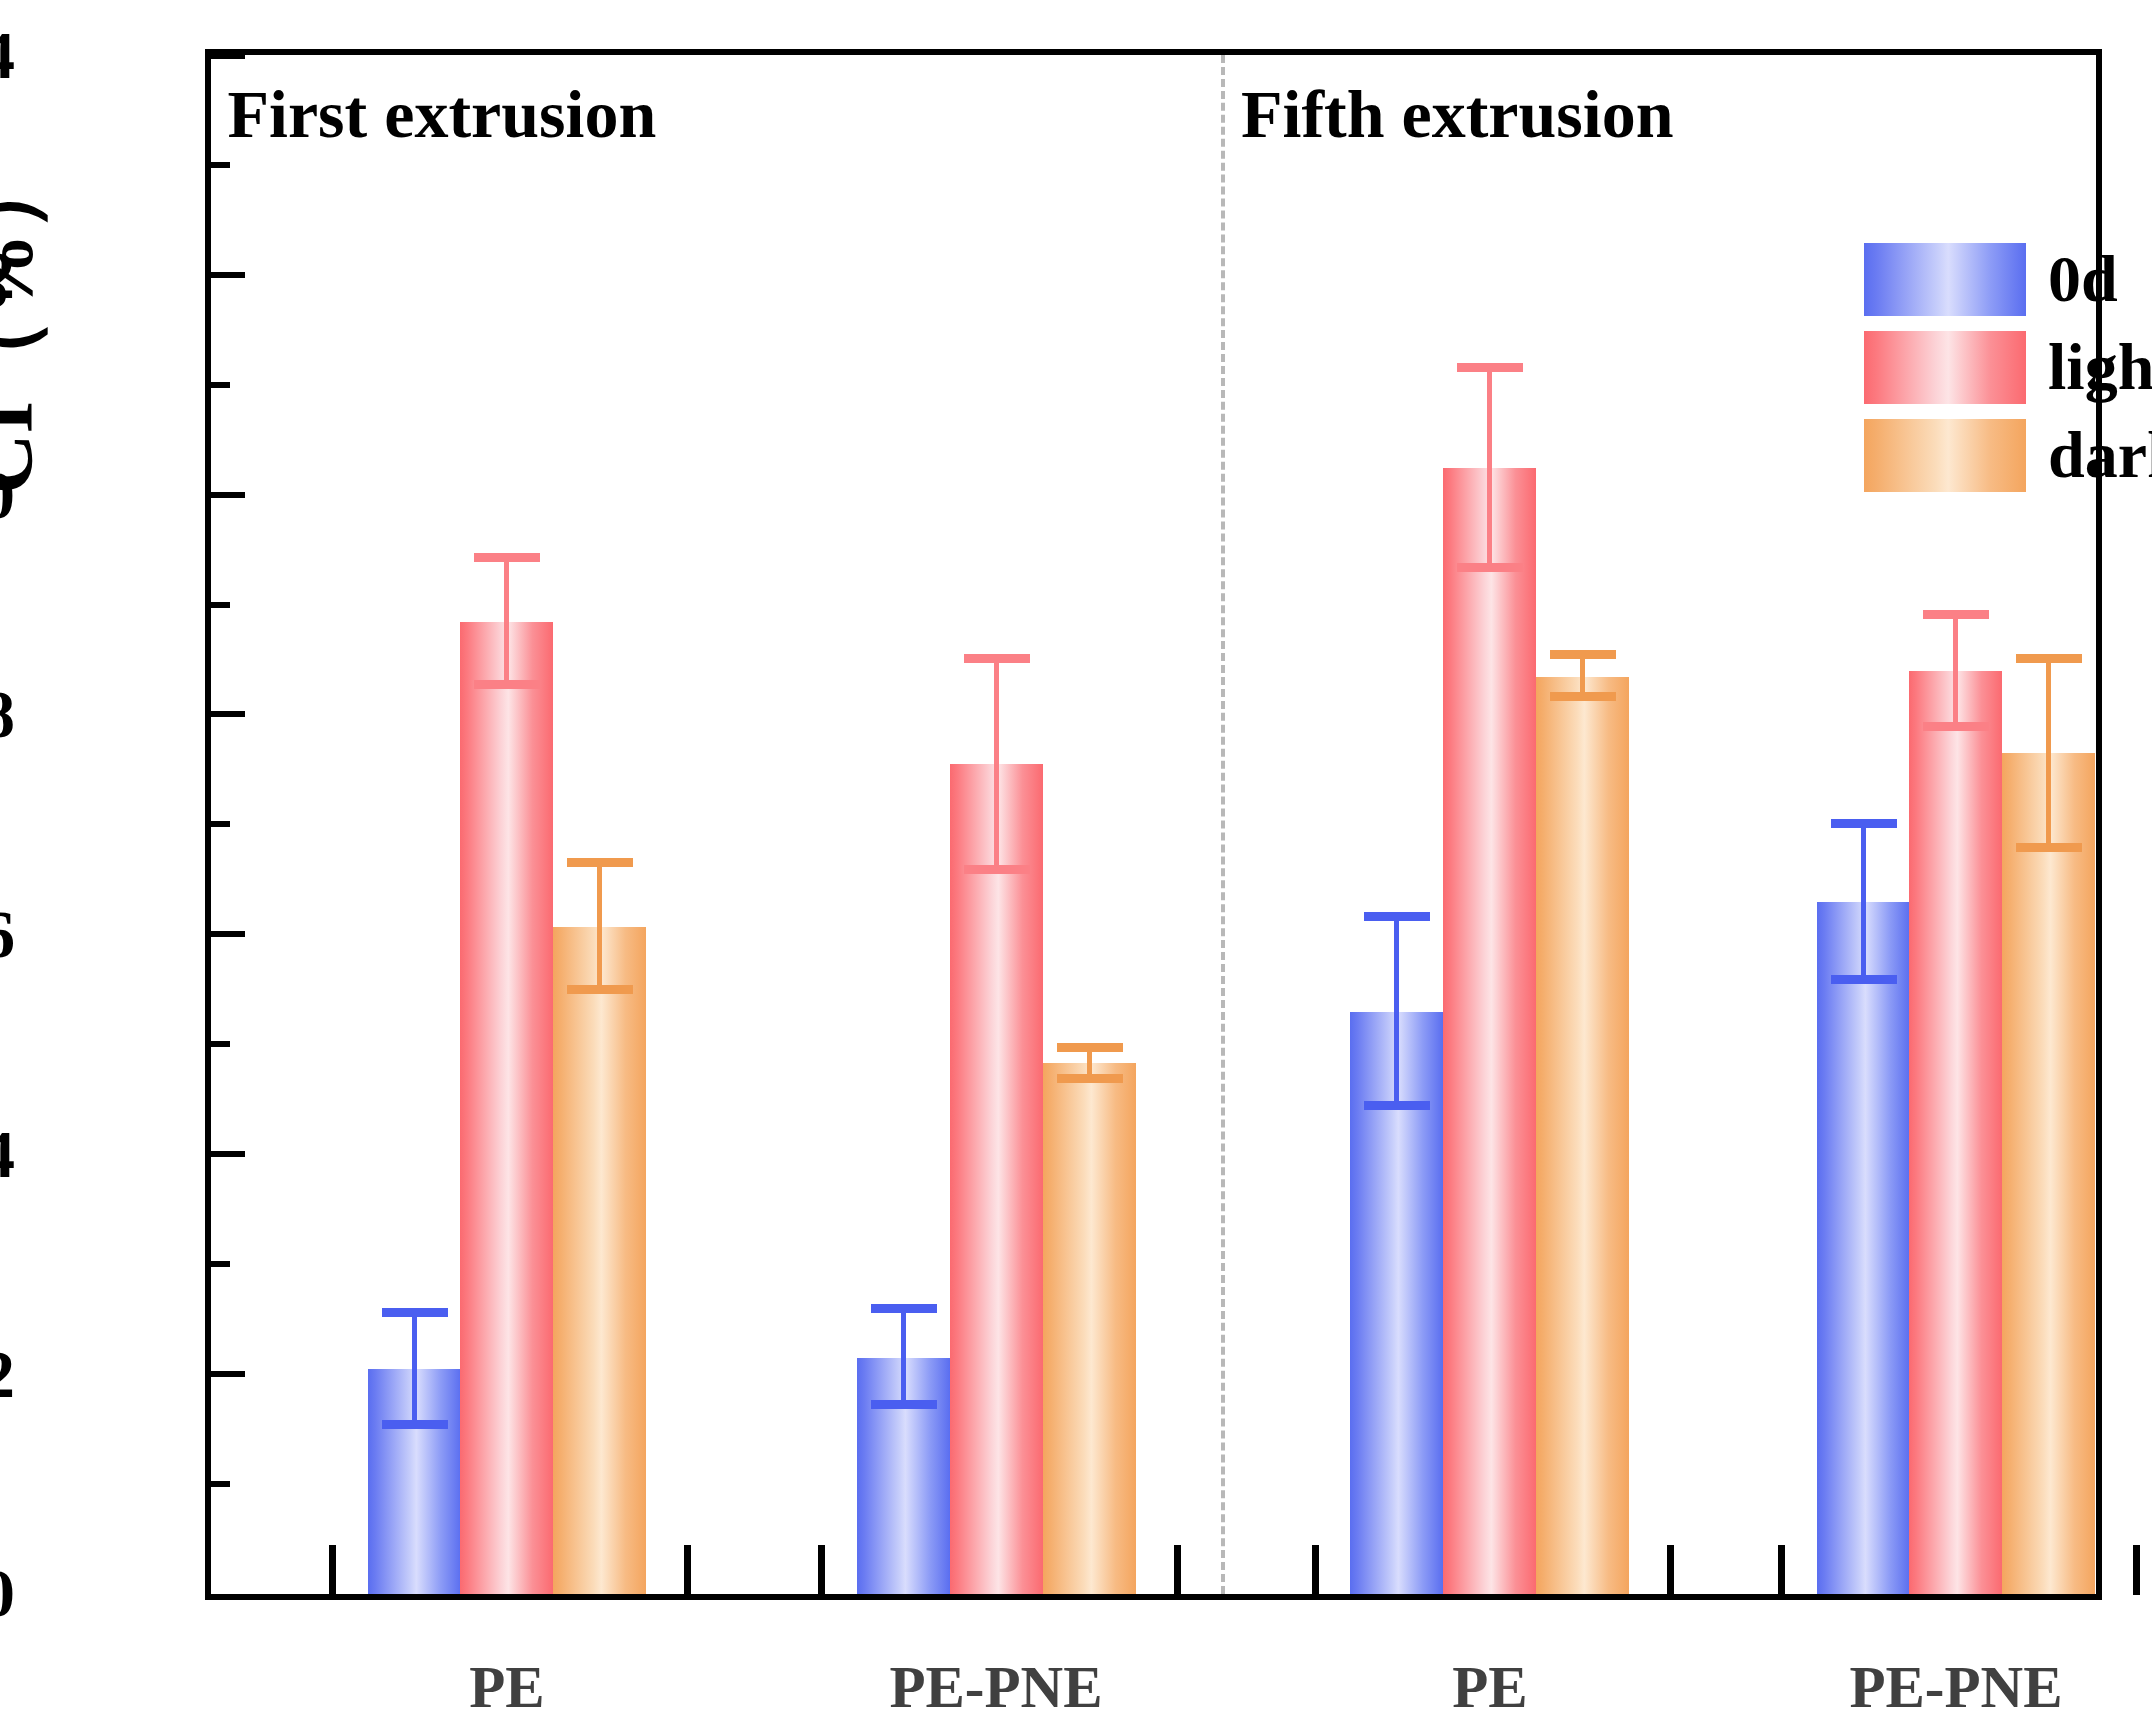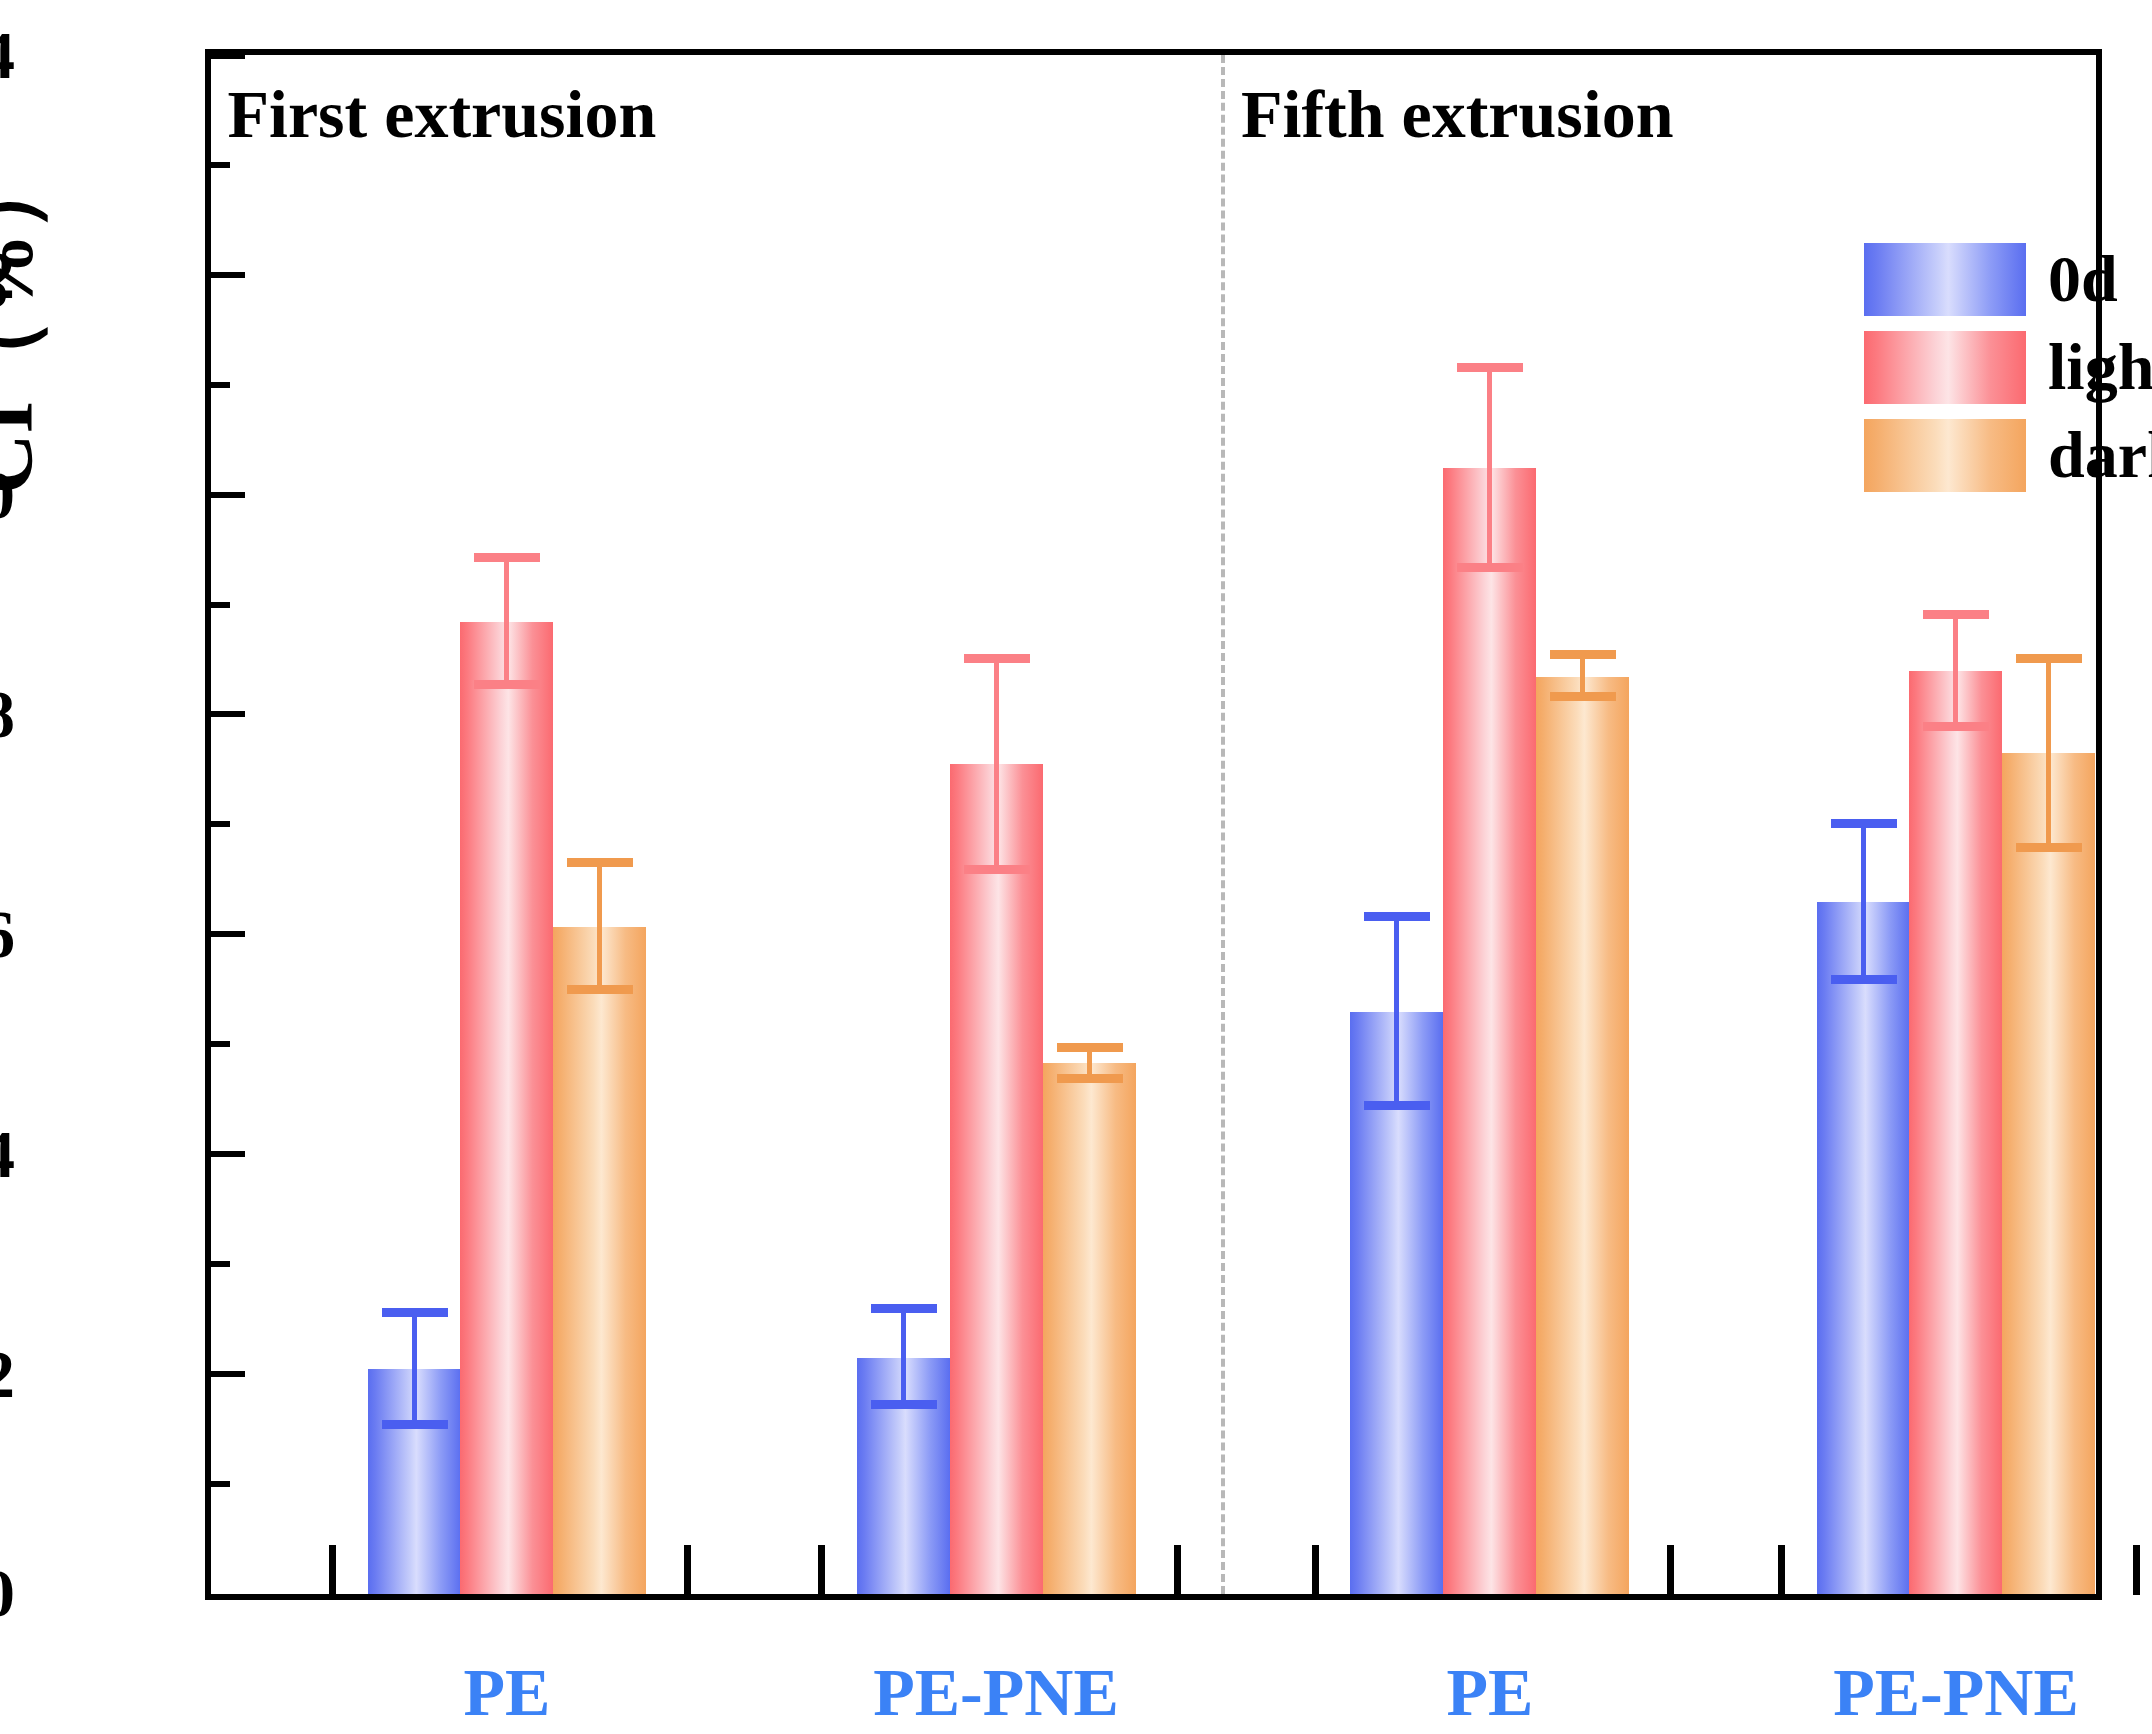--- a/index.html
+++ b/index.html
@@ -69,21 +69,21 @@
   .err .cap.top{top:0;}
   .err .cap.bot{bottom:0;}
   .err.s0 .stem,.err.s0 .cap{background:#4a5ef0;}
   .err.s1 .stem,.err.s1 .cap{background:#fb8086;}
   .err.s2 .stem,.err.s2 .cap{background:#f09a4e;}
 
   
   .xtick{position:absolute;bottom:-0.9px;width:7.3px;height:50px;background:#000;}
   .xlabel{
     position:absolute;
-    font-size:68px;font-weight:bold;color:#3b82f6;
+    font-size:59px;font-weight:bold;color:#404040;
     white-space:nowrap;text-align:left;
     transform:translateX(-50%);
     font-family:"Liberation Serif", serif;
   }
 
   
   #legend{
     position:absolute;
     left:1653px; top:186px;
     display:flex;flex-direction:column;gap:12px;

